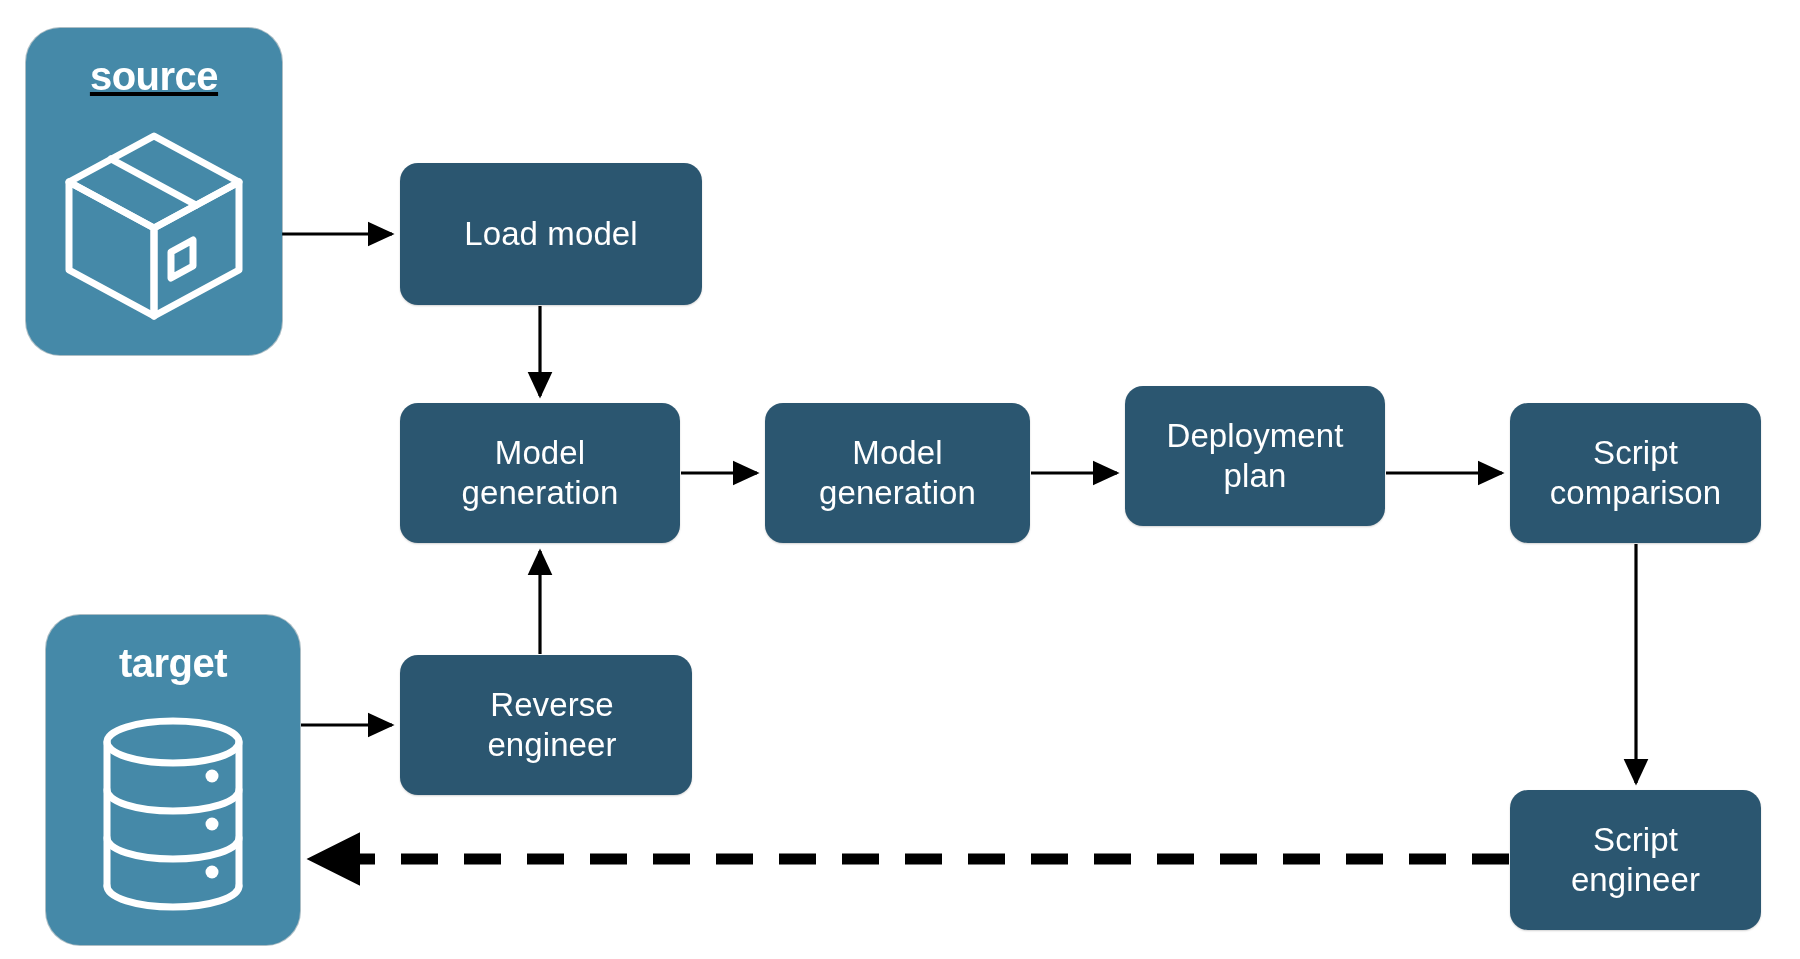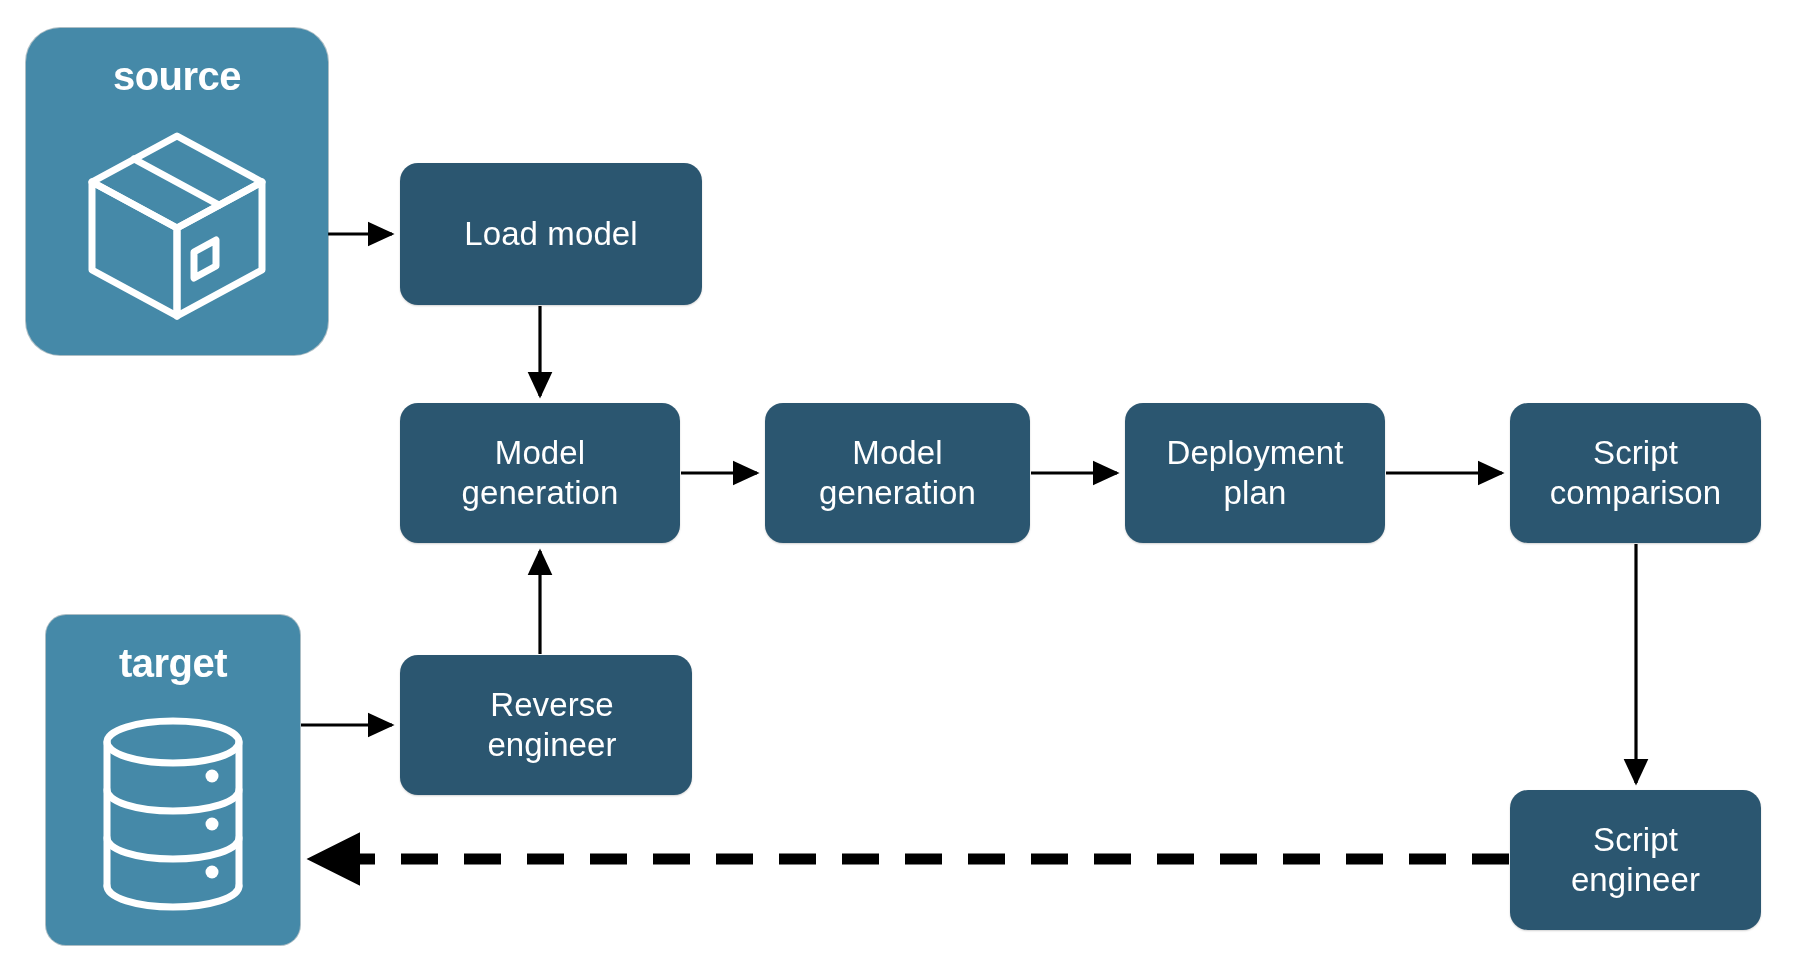--- a/index.html
+++ b/index.html
@@ -87,41 +87,41 @@
 
     <line x1="1636" y1="544" x2="1636" y2="783" stroke="#000000" stroke-width="3.2" marker-end="url(#arrowThin)"></line>
 
     <line x1="301" y1="725" x2="392" y2="725" stroke="#000000" stroke-width="3.2" marker-end="url(#arrowThin)"></line>
 
     <line x1="540" y1="654" x2="540" y2="551" stroke="#000000" stroke-width="3.2" marker-end="url(#arrowThin)"></line>
 
     <line x1="1509" y1="859" x2="312" y2="859" stroke="#000000" stroke-width="11" stroke-dasharray="37 26" marker-end="url(#arrowThick)"></line>
   </svg>
 
-  <div class="endpoint" style="left:26px;top:28px;width:302px;height:327px;">
+  <div class="endpoint" style="left:26px;top:28px;width:256px;height:327px;text-decoration:underline;">
     <div class="endpoint-label">source</div>
     <div class="endpoint-icon">
       <svg width="190" height="200" viewBox="0 0 190 200" xmlns="http://www.w3.org/2000/svg">
         <g fill="none" stroke="#ffffff" stroke-width="7" stroke-linejoin="round" stroke-linecap="round">
 
           <path d="M95 10 L180 56 L95 102 L10 56 Z"></path>
 
           <path d="M10 56 L10 144 L95 190 L95 102 Z"></path>
 
           <path d="M180 56 L180 144 L95 190 L95 102 Z"></path>
 
           <path d="M52 33 L137 79"></path>
 
           <path d="M112 126 L134 114 L134 140 L112 152 Z"></path>
         </g>
       </svg>
     </div>
   </div>
 
-  <div class="endpoint" style="left:46px;top:615px;width:254px;height:330px;border-radius:20px;">
+  <div class="endpoint" style="left:46px;top:615px;width:254px;height:330px;">
     <div class="endpoint-label">target</div>
     <div class="endpoint-icon">
       <svg width="160" height="200" viewBox="0 0 160 200" xmlns="http://www.w3.org/2000/svg">
         <g fill="none" stroke="#ffffff" stroke-width="7" stroke-linejoin="round" stroke-linecap="round">
           <ellipse cx="80" cy="28" rx="66" ry="21"></ellipse>
           <path d="M14 28 L14 172"></path>
           <path d="M146 28 L146 172"></path>
           <path d="M14 172 A66 21 0 0 0 146 172"></path>
           <path d="M14 76 A66 21 0 0 0 146 76"></path>
           <path d="M14 124 A66 21 0 0 0 146 124"></path>
@@ -148,21 +148,21 @@
     </span>
   </div>
 
   <div class="node" style="left:765px;top:403px;width:265px;height:140px;">
     <span>
       <span>Model</span>
       <span>generation</span>
     </span>
   </div>
 
-  <div class="node" style="left:1125px;top:403px;width:260px;height:140px;">
+  <div class="node" style="left:1125px;top:386px;width:260px;height:140px;">
     <span>
       <span>Deployment</span>
       <span>plan</span>
     </span>
   </div>
 
   <div class="node" style="left:1510px;top:403px;width:251px;height:140px;">
     <span>
       <span>Script</span>
       <span>comparison</span>

